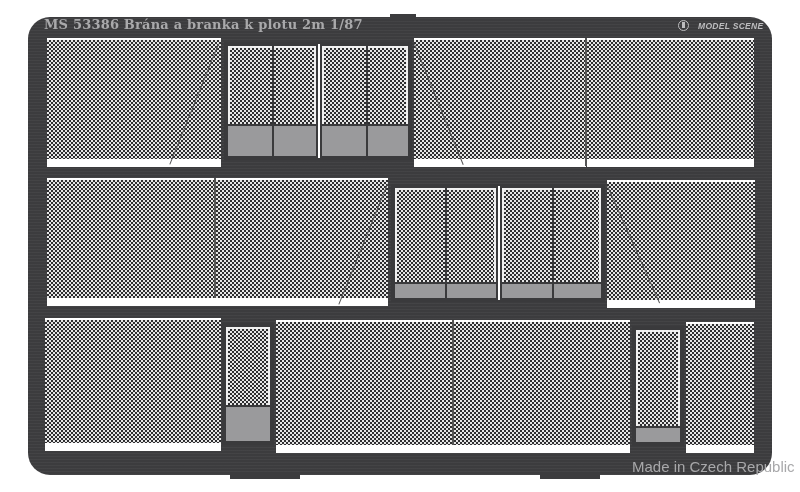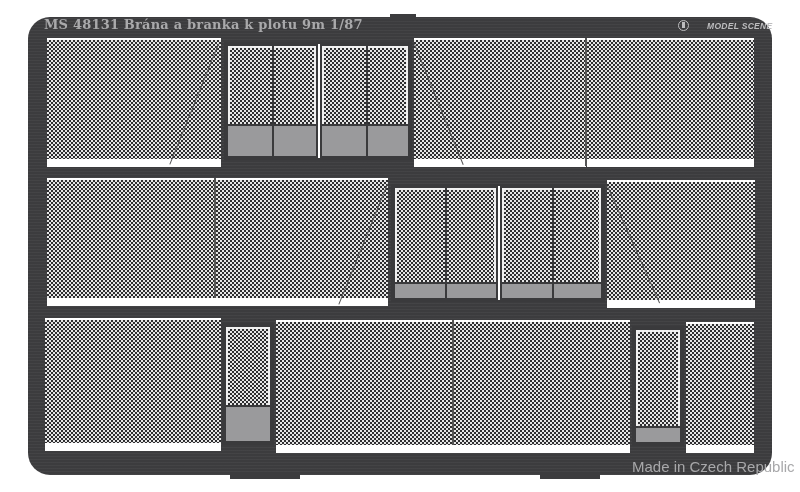--- a/index.html
+++ b/index.html
@@ -1,21 +1,21 @@
 <!DOCTYPE html>
 <html><head>
 <meta charset="utf-8">
 <style>
   html,body{margin:0;padding:0;background:#ffffff;}
   body{width:800px;height:492px;position:relative;overflow:hidden;font-family:"Liberation Sans",sans-serif;}
   .fret{position:absolute;left:28px;top:17px;width:744px;height:458px;background:#3c3c3e;border-radius:22px;
         background-image:repeating-linear-gradient(0deg,rgba(255,255,255,0.04) 0 1px,transparent 1px 3px);}
   .tab{position:absolute;background:#3c3c3e;}
   .title{position:absolute;left:44px;top:17px;font-family:"DejaVu Serif",serif;font-weight:bold;font-size:13px;color:#a9a9ab;letter-spacing:0.2px;white-space:nowrap;}
-  .brand{position:absolute;left:678px;top:20px;display:flex;align-items:center;gap:18px;color:#bdbdbf;font-size:8.5px;font-style:italic;font-weight:bold;letter-spacing:0.3px;}
+  .brand{position:absolute;left:678px;top:20px;display:flex;align-items:center;gap:9px;color:#bdbdbf;font-size:8.5px;font-style:italic;font-weight:bold;letter-spacing:0.3px;}
   .brand .logo{width:11px;height:11px;border-radius:50%;border:1.5px solid #bdbdbf;box-sizing:border-box;position:relative;}
   .brand .logo:after{content:"";position:absolute;left:3px;top:1px;width:3px;height:6px;background:#bdbdbf;}
   .made{position:absolute;left:632px;top:458px;font-size:15px;color:#a8a8aa;white-space:nowrap;}
   .mesh{position:absolute;background-color:#e6e6e6;
         background-image:
           linear-gradient(45deg,#2e2e30 25%,transparent 25%,transparent 75%,#2e2e30 75%),
           linear-gradient(45deg,#2e2e30 25%,transparent 25%,transparent 75%,#2e2e30 75%);
         background-size:4px 4px;background-position:0 0,2px 2px;
         border-top:2px solid #ffffff;}
   .rail{position:absolute;background:#ffffff;}
@@ -33,21 +33,21 @@
   .leaf .div{position:absolute;top:0;bottom:0;width:2px;background:#3a3a3c;}
 </style>
 </head>
 <body>
 
 <div class="fret"></div>
 <div class="tab" style="left:390px;top:14px;width:26px;height:6px;"></div>
 <div class="tab" style="left:230px;top:474px;width:70px;height:5px;"></div>
 <div class="tab" style="left:540px;top:474px;width:60px;height:5px;"></div>
 
-<div class="title">MS 48131  Brána a branka k plotu 9m   1/87</div>
+<div class="title">MS 53386  Brána a branka k plotu 2m   1/87</div>
 <div class="brand">
   <span class="logo"></span>
   <span style="text-transform:uppercase;">Model Scene</span>
 </div>
 <div class="made">Made in Czech Republic</div>
 
 <div>
   <div class="mesh" style="left:47px;top:38px;width:174px;height:122px;"></div>
   <div class="rail" style="left:47px;top:159px;width:174px;height:8px;"></div>
   <div class="diag" style="left:219px;top:44px;width:130px;transform:rotate(112deg);"></div>

